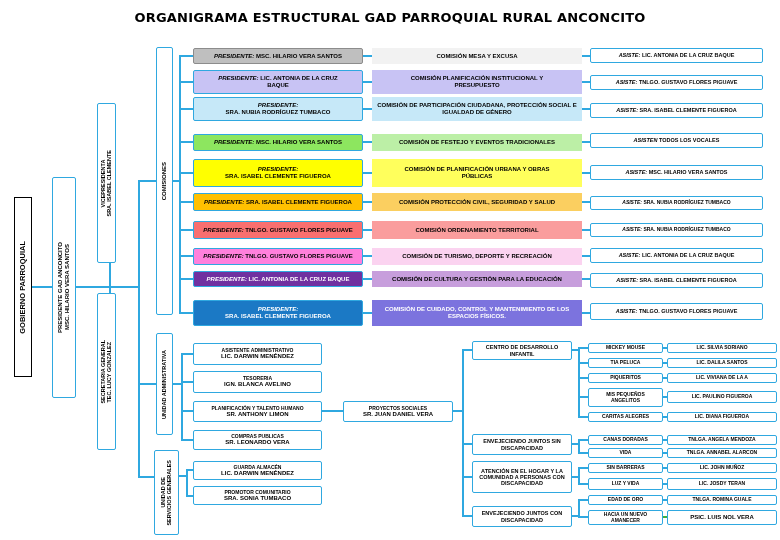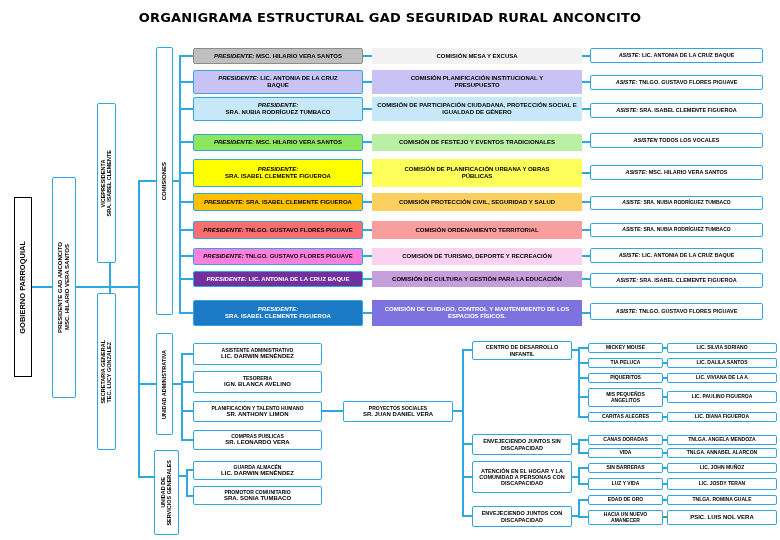--- a/index.html
+++ b/index.html
@@ -24,21 +24,21 @@
   .prog{font-size:5.5px;line-height:1.2;}
   .sml{font-size:5px;line-height:1.2;}
   .vtxt{writing-mode:vertical-rl;transform:rotate(180deg);font-weight:bold;font-size:6px;line-height:1.15;text-align:center;}
   .vl{display:block;}
   .ln{position:absolute;z-index:1;}
 </style>
 </head>
 <body>
 
 <div id="canvas">
-  <div class="title">ORGANIGRAMA ESTRUCTURAL GAD SEGURIDAD RURAL ANCONCITO</div>
+  <div class="title">ORGANIGRAMA ESTRUCTURAL GAD PARROQUIAL RURAL ANCONCITO</div>
 
   <div class="box" style="left:14px;top:197px;width:18px;height:180px;border:1.5px solid #000;border-radius:0">
     <span class="vtxt" style="font-size:7.5px">GOBIERNO  PARROQUIAL</span>
   </div>
   <div class="box" style="left:52px;top:177px;width:24px;height:221px">
     <span class="vtxt">
         <span class="vl">PRESIDENTE GAD ANCONCITO</span>
         <span class="vl">MSC. HILARIO VERA SANTOS</span>
       </span>
   </div>

